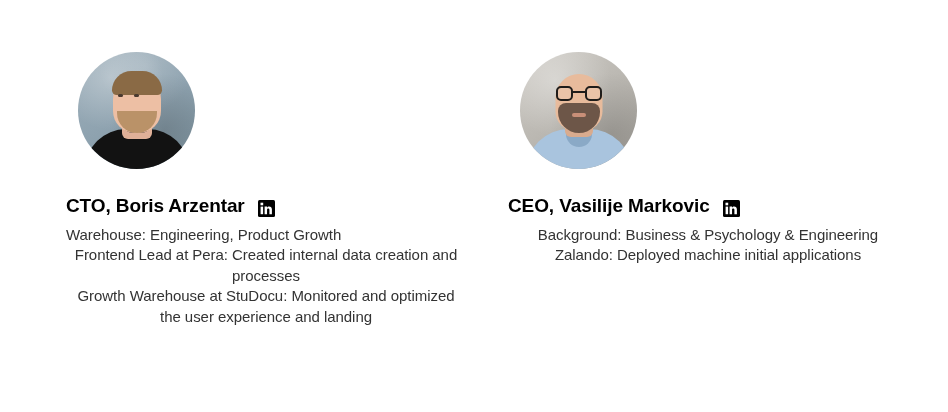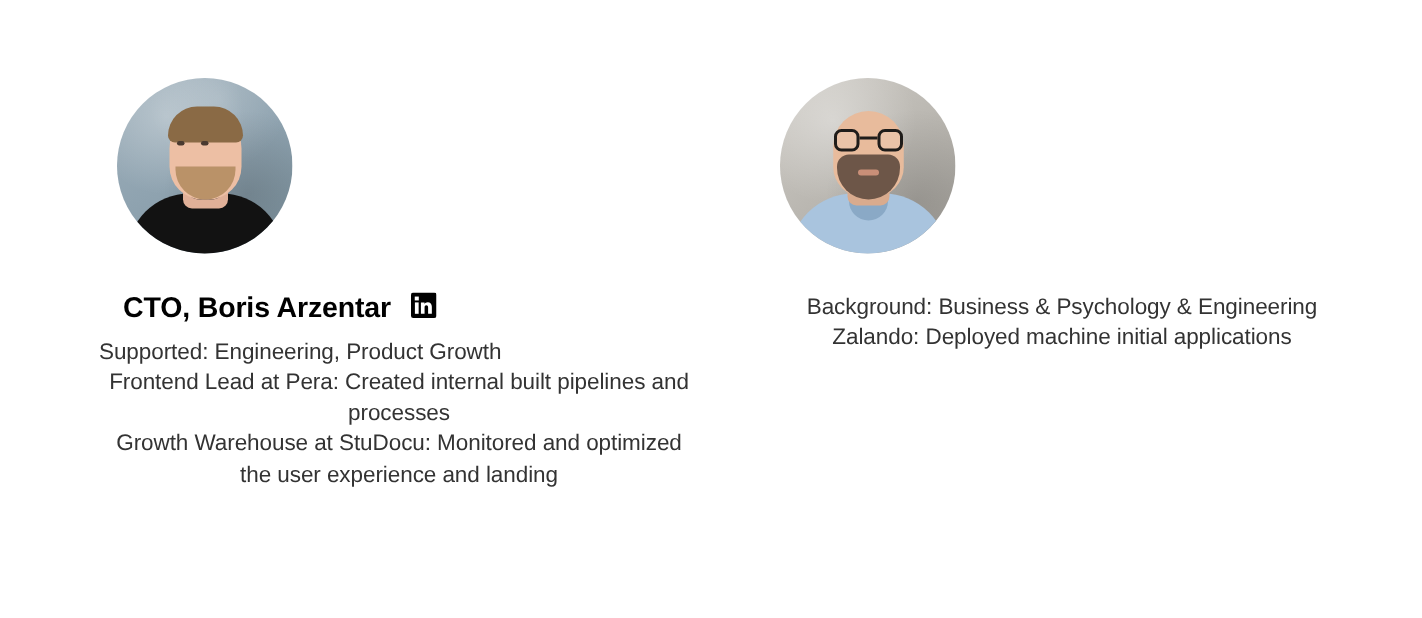--- a/index.html
+++ b/index.html
@@ -221,23 +221,23 @@
 
   
   .profile-text {
     position: absolute;
     top: 195px;
     left: 0;
     width: 400px;
   }
   .profile-heading-row {
     display: flex;
-    align-items: flex-start;
+    align-items: flex-end;
     gap: 13px;
-    margin: 0 0 8px 16px;
+    margin: 0 0 8px 0;
   }
   .profile-name {
     font-size: 19px;
     font-weight: 700;
     color: #000000;
     letter-spacing: -0.1px;
     line-height: 22px;
     white-space: nowrap;
   }
   .linkedin-icon {
@@ -281,22 +281,22 @@
         <a class="linkedin-icon" href="#" aria-label="LinkedIn">
           <svg viewBox="0 0 17 17" width="17" height="17" xmlns="http://www.w3.org/2000/svg">
             <rect x="0" y="0" width="17" height="17" rx="1.5" fill="#000000"></rect>
             <rect x="2.6" y="6.6" width="2.5" height="7.6" fill="#ffffff"></rect>
             <rect x="2.5" y="2.7" width="2.7" height="2.6" fill="#ffffff"></rect>
             <path d="M6.6 6.6h2.4v1.05c0.38-0.65 1.12-1.2 2.15-1.2 1.7 0 2.75 1.05 2.75 3.1v4.65h-2.5v-4.2c0-1.0-0.42-1.5-1.2-1.5-0.72 0-1.15 0.48-1.15 1.5v4.2H6.6z" fill="#ffffff"></path>
           </svg>
         </a>
       </div>
       <div class="profile-bio">
-        <span class="bio-line">Supported: Engineering, Product Growth</span>
-        <span class="bio-line wrap">Frontend Lead at Pera: Created internal built pipelines and processes</span>
+        <span class="bio-line">Warehouse: Engineering, Product Growth</span>
+        <span class="bio-line wrap">Frontend Lead at Pera: Created internal data creation and processes</span>
         <span class="bio-line wrap">Growth Warehouse at StuDocu: Monitored and optimized the user experience and landing</span>
       </div>
     </div>
   </div>
 
   <div class="profile-card col-2">
 
     <div class="avatar-wrap">
       <div class="avatar avatar-vasilije">
         <div class="av2-shirt"></div>
@@ -307,20 +307,31 @@
         <div class="av2-mouth"></div>
         <div class="av2-glasses">
           <div class="av2-lens l"></div>
           <div class="av2-bridge"></div>
           <div class="av2-lens r"></div>
         </div>
       </div>
     </div>
 
     <div class="profile-text">
+      <div class="profile-heading-row">
+        <div class="profile-name">CEO, Vasilije Markovic</div>
+        <a class="linkedin-icon" href="#" aria-label="LinkedIn">
+          <svg viewBox="0 0 17 17" width="17" height="17" xmlns="http://www.w3.org/2000/svg">
+            <rect x="0" y="0" width="17" height="17" rx="1.5" fill="#000000"></rect>
+            <rect x="2.6" y="6.6" width="2.5" height="7.6" fill="#ffffff"></rect>
+            <rect x="2.5" y="2.7" width="2.7" height="2.6" fill="#ffffff"></rect>
+            <path d="M6.6 6.6h2.4v1.05c0.38-0.65 1.12-1.2 2.15-1.2 1.7 0 2.75 1.05 2.75 3.1v4.65h-2.5v-4.2c0-1.0-0.42-1.5-1.2-1.5-0.72 0-1.15 0.48-1.15 1.5v4.2H6.6z" fill="#ffffff"></path>
+          </svg>
+        </a>
+      </div>
       <div class="profile-bio">
         <span class="bio-line wrap">Background: Business &amp; Psychology &amp; Engineering</span>
         <span class="bio-line wrap">Zalando: Deployed machine initial applications</span>
       </div>
     </div>
   </div>
 
 </div>
 
 </body></html>

